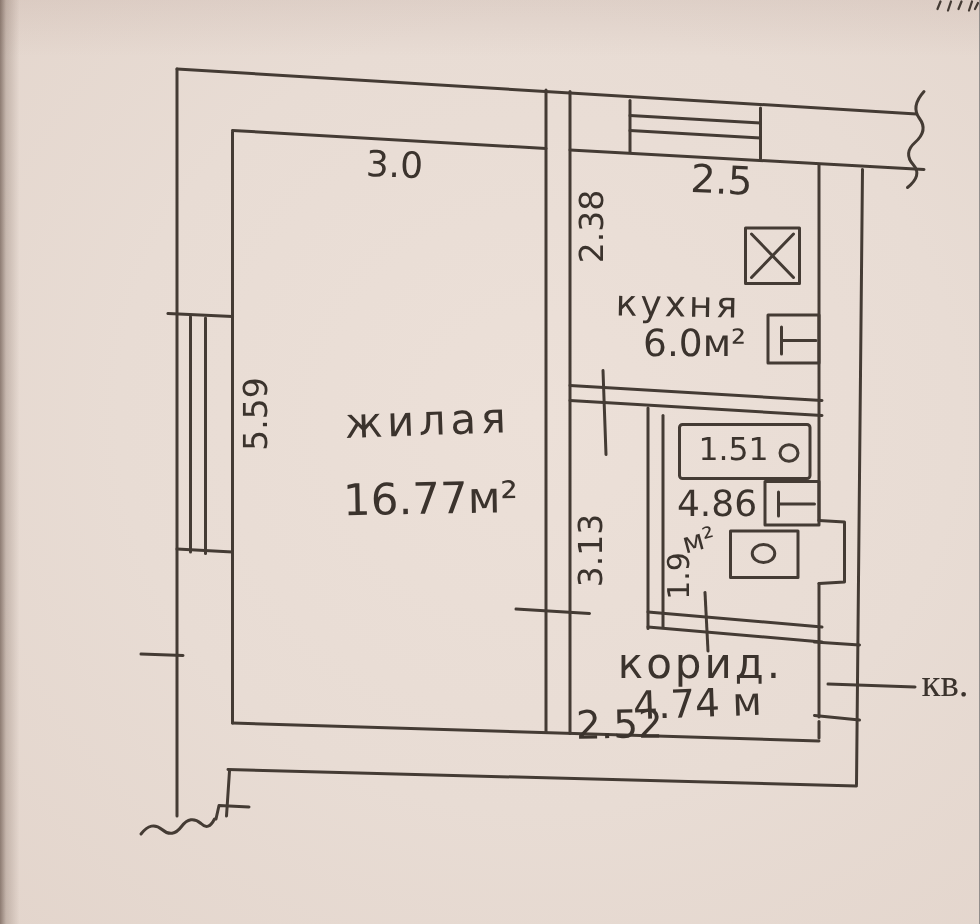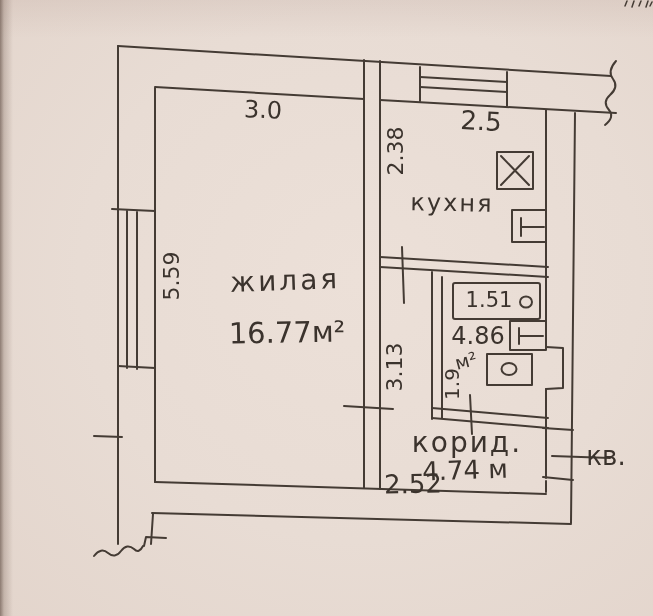--- a/index.html
+++ b/index.html
@@ -123,22 +123,23 @@
   <div class="lbl vert" style="left:172px;top:276px;font-size:22px;">5.59</div>
   <div class="lbl vert" style="left:395px;top:367px;font-size:22px;">3.13</div>
   <div class="lbl vert" style="left:452px;top:384px;font-size:20px;">1.9</div>
   <div class="lbl" style="left:489px;top:300px;font-size:21px;text-align:right;">1.51</div>
   <div class="lbl" style="left:413px;top:484px;font-size:26px;transform:translate(-50%,-50%) rotate(-1deg);">2.52</div>
 
   <div class="lbl" style="left:285px;top:281px;font-size:28px;letter-spacing:3px;transform:translate(-50%,-50%) rotate(-2deg);">жилая</div>
   <div class="lbl" style="left:287px;top:333px;font-size:29px;transform:translate(-50%,-50%) rotate(-1deg);">16.77м²</div>
 
   <div class="lbl" style="left:452px;top:203px;font-size:24px;letter-spacing:2px;transform:translate(-50%,-50%) rotate(1deg);">кухня</div>
+  <div class="lbl" style="left:463px;top:229px;font-size:25px;">6.0м²</div>
 
   <div class="lbl" style="left:478px;top:336px;font-size:24px;">4.86</div>
   <div class="lbl" style="left:466px;top:361px;font-size:19px;transform:translate(-50%,-50%) rotate(-15deg);">м²</div>
 
   <div class="lbl" style="left:467px;top:443px;font-size:28px;letter-spacing:2px;">корид.</div>
   <div class="lbl" style="left:465px;top:470px;font-size:26px;transform:translate(-50%,-50%) rotate(-2deg);">4.74 м</div>
 
-  <div class="lbl" style="left:606px;top:456px;font-size:26px;">кв.</div>
+  <div class="lbl" style="left:630px;top:456px;font-size:26px;font-family:Liberation Serif, serif;">кв.</div>
 
 </div>
 
 </body></html>

